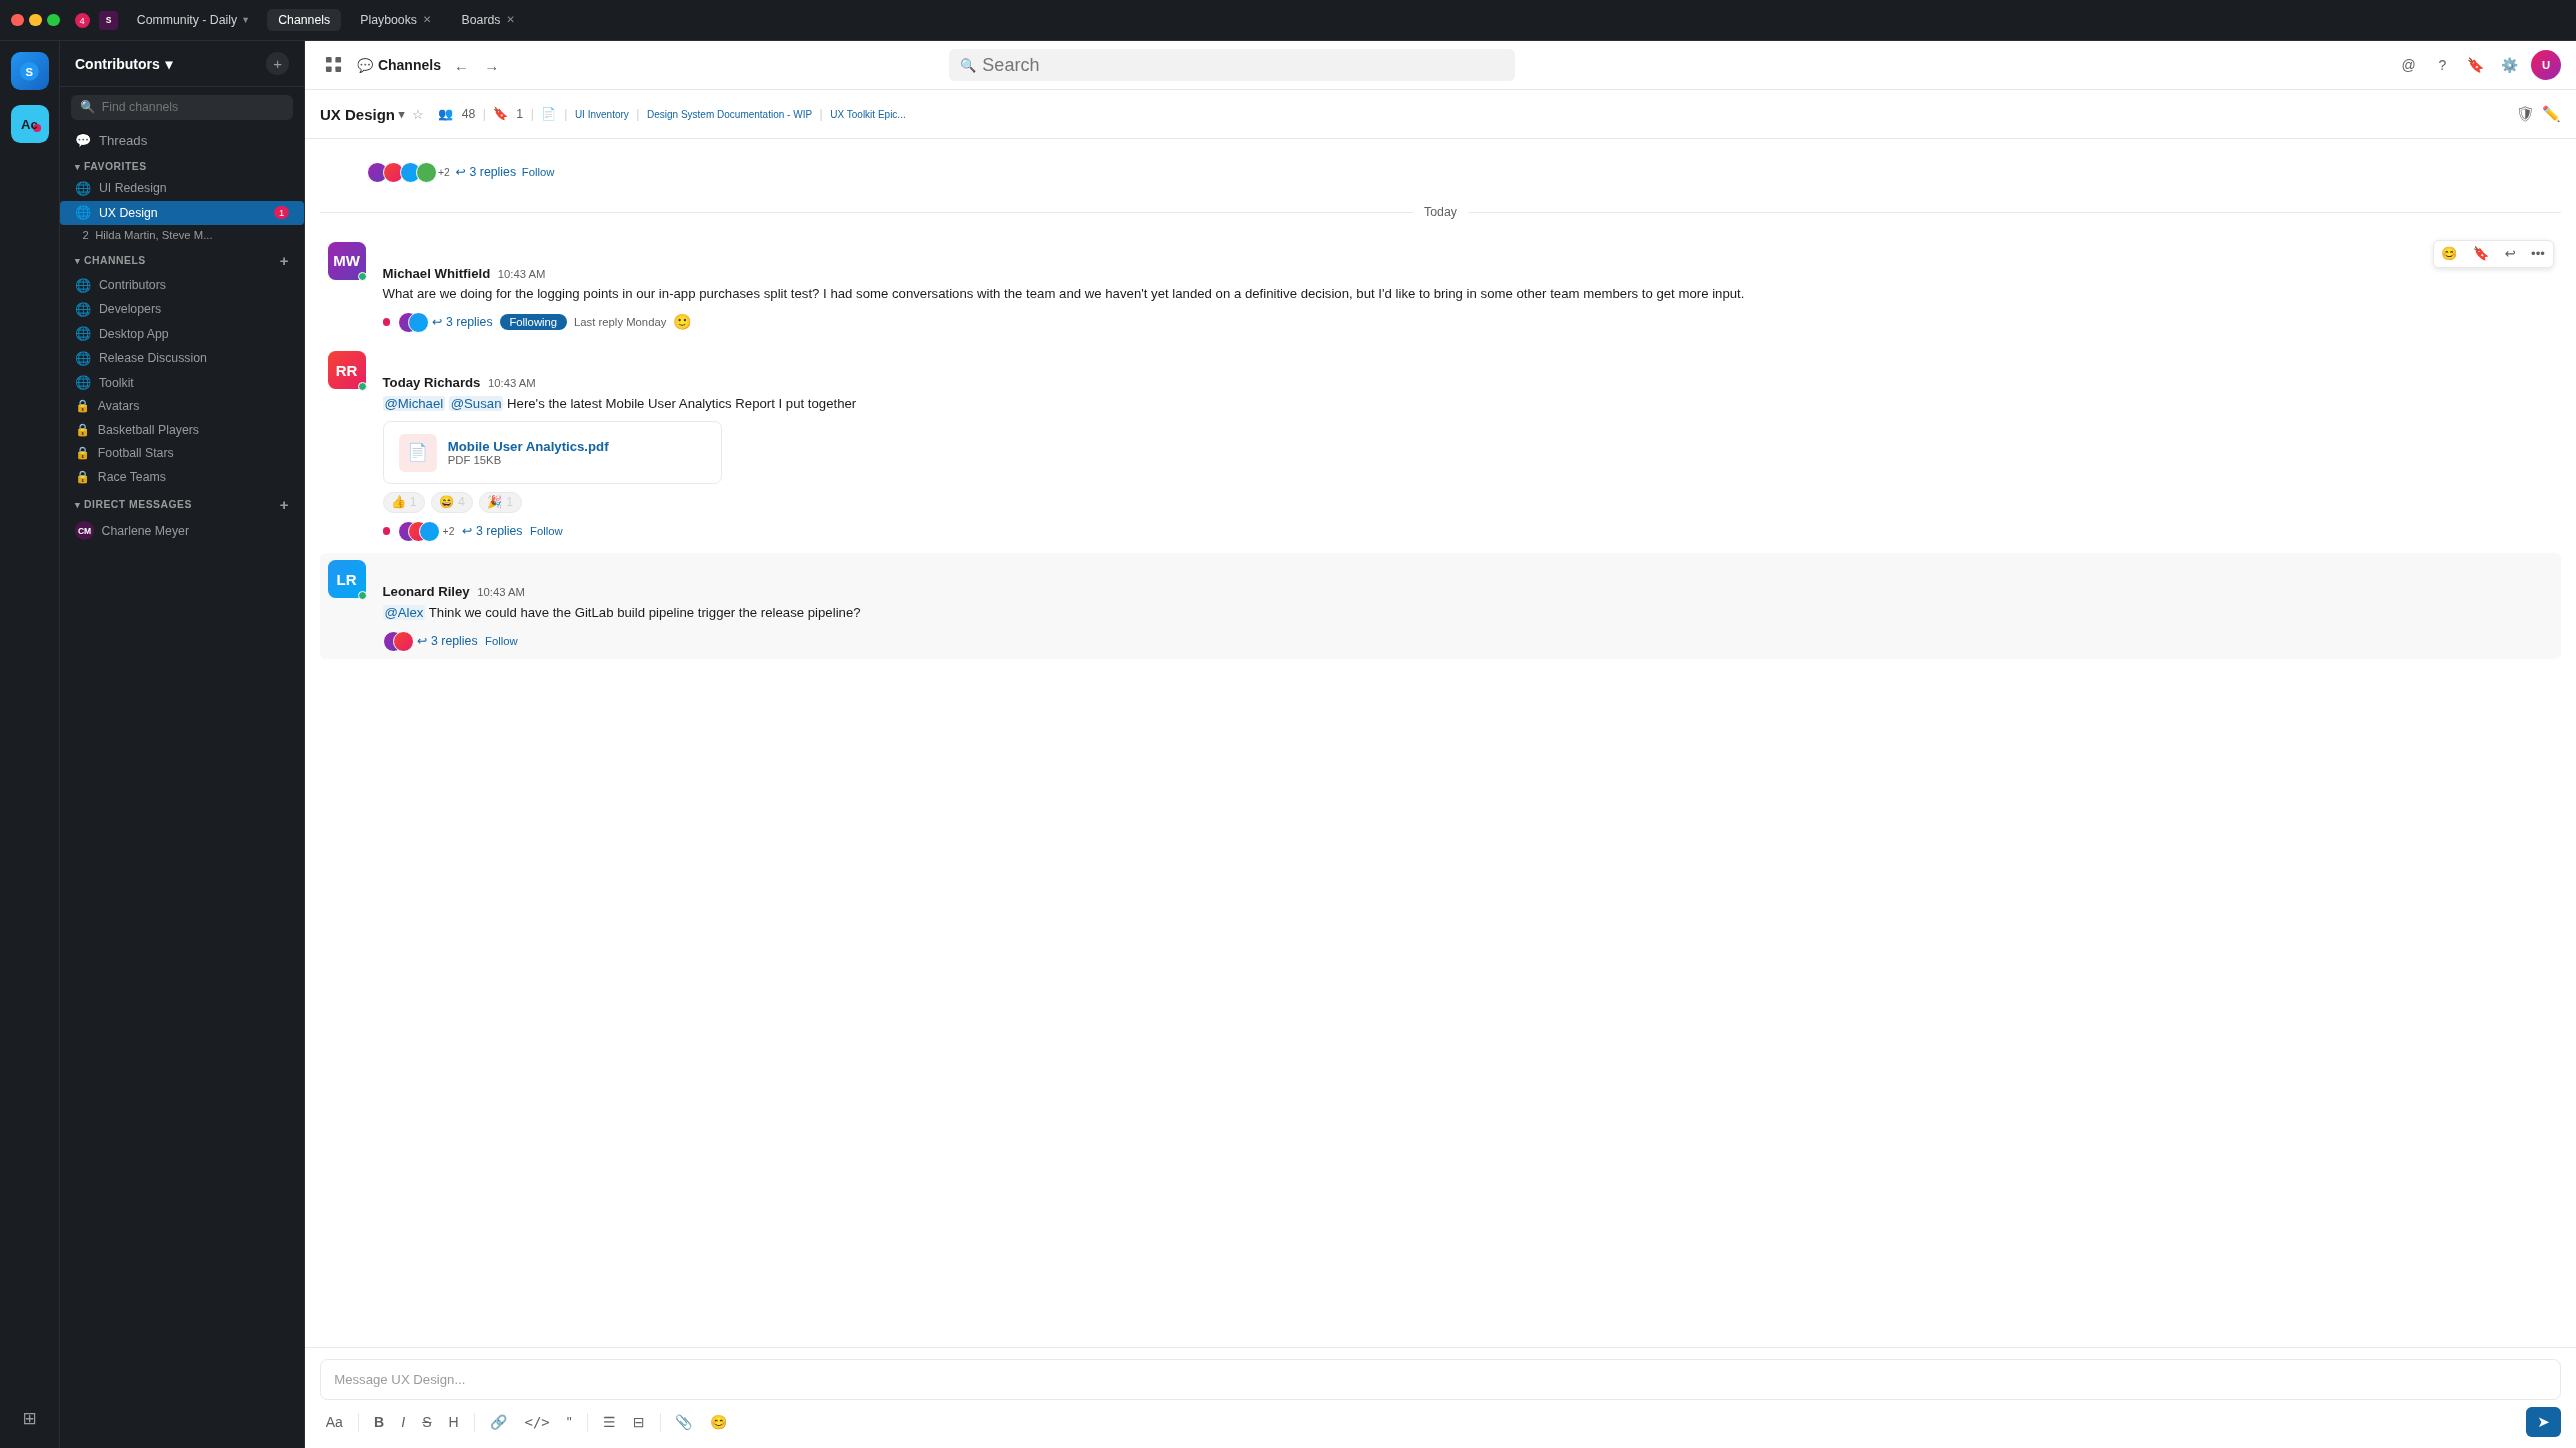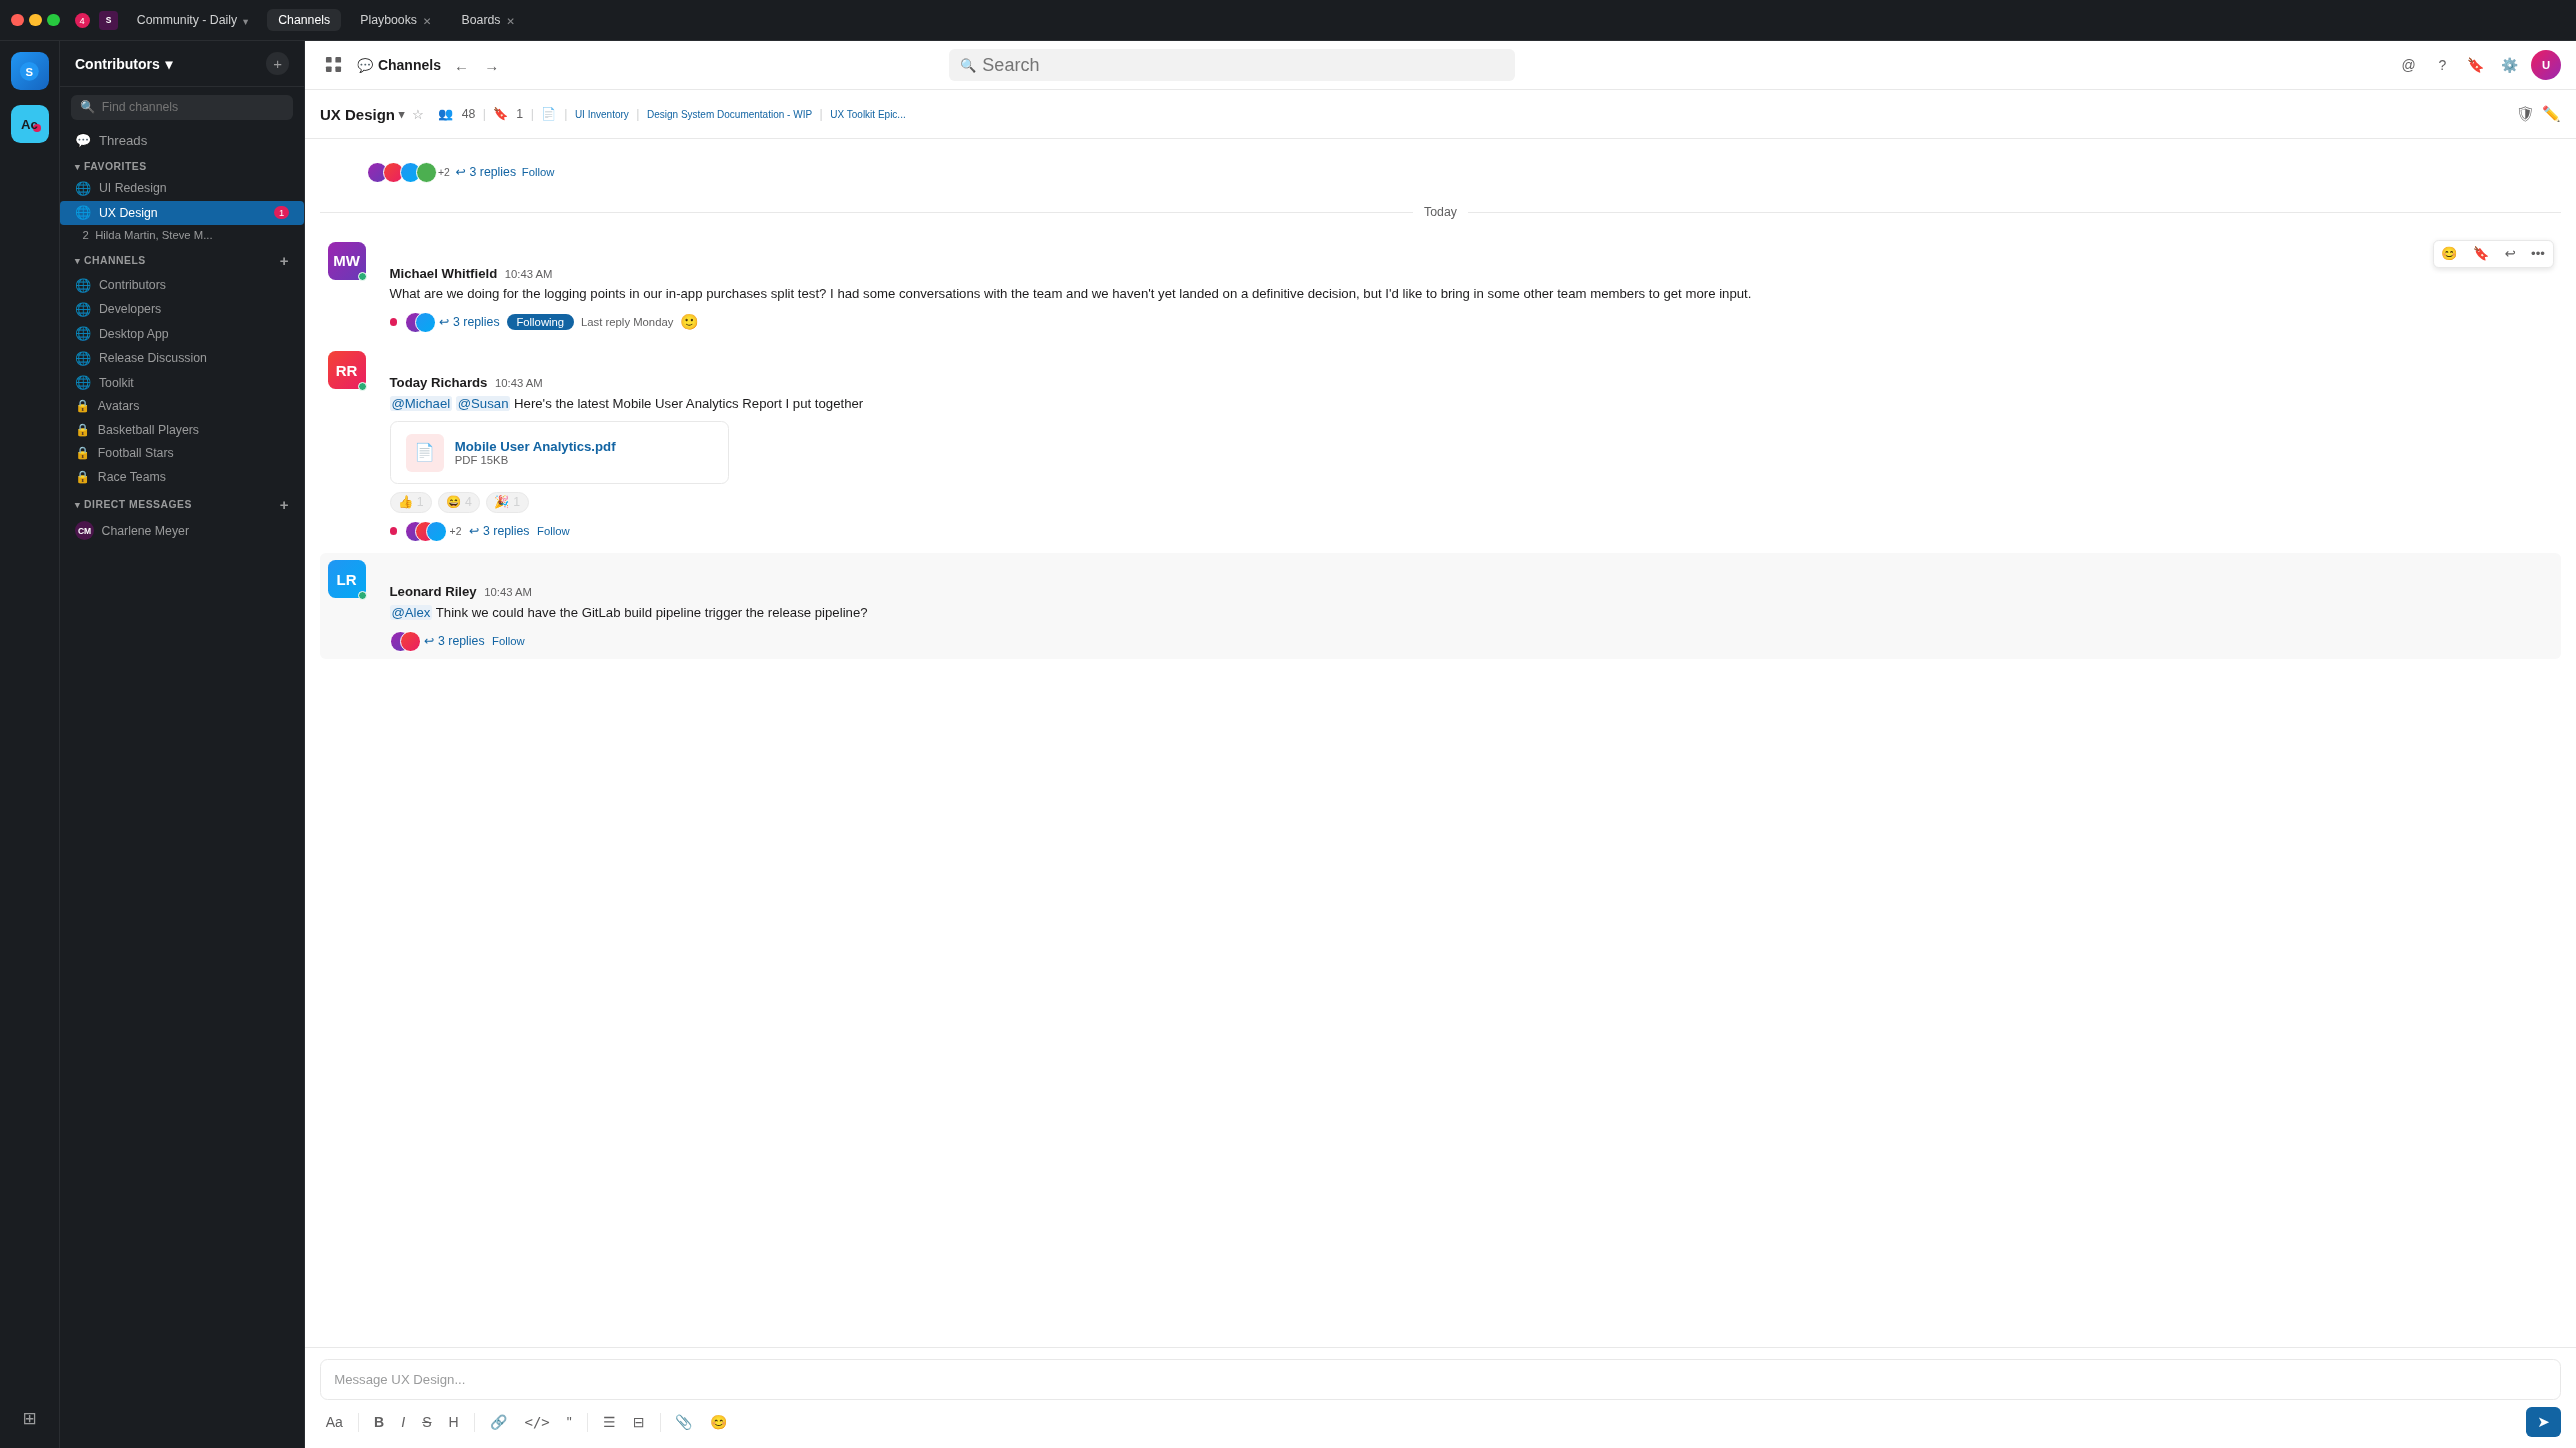--- a/index.html
+++ b/index.html
@@ -15,21 +15,21 @@
     .tl.red { background: #ff5f56; }
     .tl.yellow { background: #ffbd2e; }
     .tl.green { background: #27c93f; }
     .tab-badge {
       background: #e01e5a; color: white; border-radius: 50%; font-size: 9.4px;
       width: 15px; height: 15px; display: flex; align-items: center; justify-content: center;
       margin-right: 1.9px;
     }
     .app-icon { width: 19px; height: 19px; background: #4a154b; border-radius: 3.8px; display: flex; align-items: center; justify-content: center; }
     .tab-item {
-      display: flex; align-items: flex-end; gap: 3.8px; padding: 3.8px 11.3px; border-radius: 5.7px;
+      display: flex; align-items: flex-start; gap: 3.8px; padding: 3.8px 11.3px; border-radius: 5.7px;
       font-size: 12.3px; color: #d1d2d3; cursor: pointer;
     }
     .tab-item.active { background: #2a2d31; color: white; }
     .tab-close { opacity: 0.6; font-size: 10.4px; margin-left: 1.9px; }
 
     
     .app-layout { display: flex; height: calc(100vh - 41px); }
 
     
     .icon-bar {
@@ -118,21 +118,21 @@
       display: flex; align-items: center; margin: 15px 0; color: #616061; font-size: 12.3px;
     }
     .date-divider::before, .date-divider::after { content: ''; flex: 1; height: 0.9px; background: #e8e8e8; }
     .date-divider span { padding: 0 11.3px; }
 
     
     .old-message { display: flex; align-items: flex-start; gap: 9.4px; padding: 7.5px 0 7.5px; }
     .follow-btn { color: #1264a3; font-size: 11.3px; cursor: pointer; background: none; border: none; }
 
     
-    .message { display: flex; align-items: flex-start; gap: 24px; padding: 7.5px 0; position: relative; }
+    .message { display: flex; align-items: flex-start; gap: 17px; padding: 7.5px 0; position: relative; }
     .avatar { width: 38px; height: 38px; border-radius: 7.5px; flex-shrink: 0; position: relative; }
     .avatar-circle { width: 38px; height: 38px; border-radius: 7.5px; display: flex; align-items: center; justify-content: center; font-size: 15px; font-weight: bold; color: white; }
     .av-mw { background: linear-gradient(135deg, #9c27b0, #673ab7); }
     .av-rr { background: linear-gradient(135deg, #f44336, #e91e63); }
     .av-lr { background: linear-gradient(135deg, #2196f3, #03a9f4); }
     .online-dot { width: 9.4px; height: 9.4px; border-radius: 50%; background: #2bac76; border: 1.9px solid white; position: absolute; bottom: -1.9px; right: -1.9px; }
     .message-body { flex: 1; }
     .message-header { display: flex; align-items: baseline; gap: 7.5px; margin-bottom: 3.8px; }
     .sender-name { font-weight: 700; color: #1d1c1d; font-size: 13.2px; cursor: pointer; }
     .timestamp { font-size: 11.3px; color: #616061; margin-top: 26px; }

